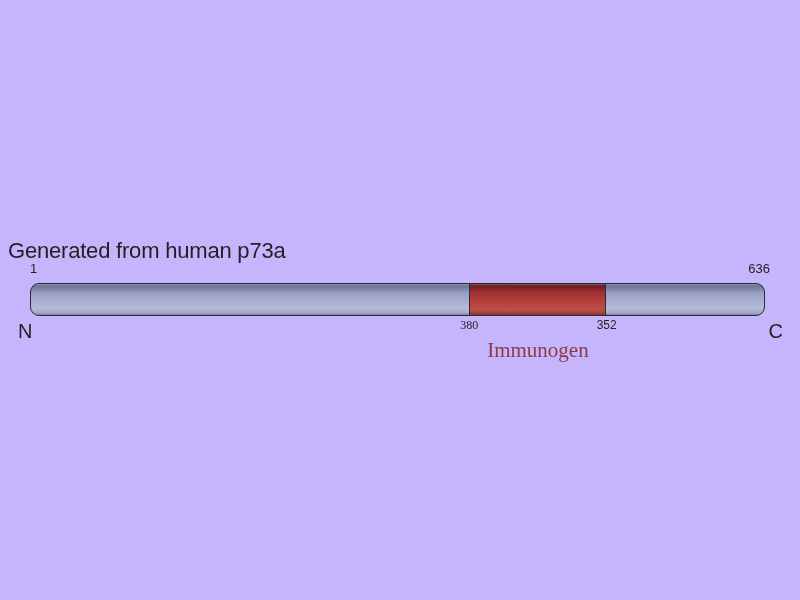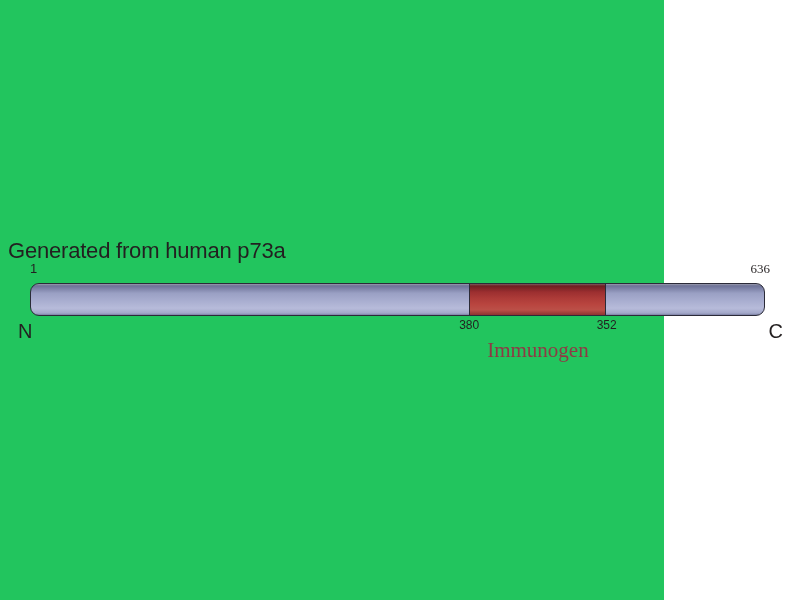--- a/index.html
+++ b/index.html
@@ -9,23 +9,23 @@
   body {
     width: 800px;
     height: 600px;
     background: #ffffff;
     font-family: "Liberation Sans", sans-serif;
     overflow: hidden;
   }
 
   #figure {
     position: relative;
-    width: 664px;
+    width: 800px;
     height: 600px;
-    background: #22c55e;
+    background: #c4b5fd;
   }
 
   
   .fig-title {
     position: absolute;
     left: 8px;
     top: 238px;
     font-size: 22px;
     font-weight: 400;
     color: #231f20;
@@ -107,21 +107,21 @@
   
   .pos-label-top {
     position: absolute;
     top: -21px;
     font-size: 13px;
     color: #231f20;
     white-space: nowrap;
     line-height: 1;
   }
   .pos-start-top { left: 0px; }
-  .pos-end-top   { right: -5px; font-family: Liberation Serif, serif; }
+  .pos-end-top   { right: -5px; }
 
   
   .terminus-label {
     position: absolute;
     top: 38px;
     font-size: 20px;
     color: #231f20;
     line-height: 1;
     white-space: nowrap;
   }
@@ -164,20 +164,20 @@
     <div class="pos-label-top pos-end-top">636</div>
 
     <div class="protein-bar">
       <div class="region-immunogen" style="left: 59.7484%; width: 18.7107%;"></div>
     </div>
 
     <div class="terminus-label terminus-n">N</div>
 
     <div class="terminus-label terminus-c">C</div>
 
-    <div class="region-bound" style="left: 59.7484%;">380</div>
+    <div class="region-bound" style="left: 59.7484%; font-family: Liberation Serif, serif;">380</div>
 
     <div class="region-bound" style="left: 78.4591%;">352</div>
 
     <div class="region-name" style="left: 69.1038%; font-family: Liberation Serif, serif;">Immunogen</div>
 
   </div>
 </div>
 
 </body></html>

